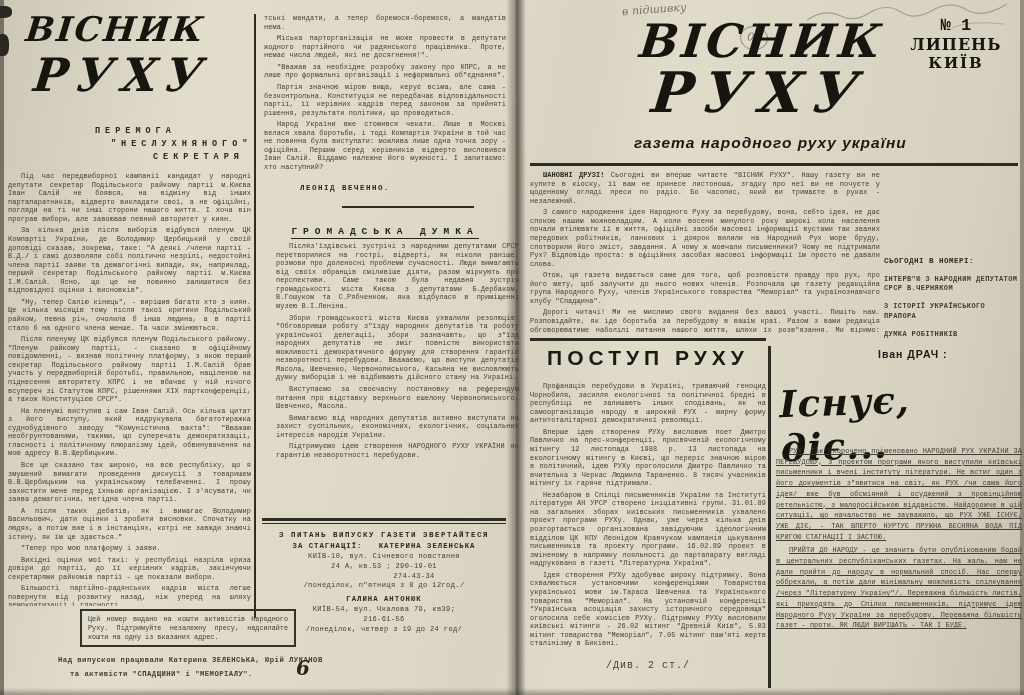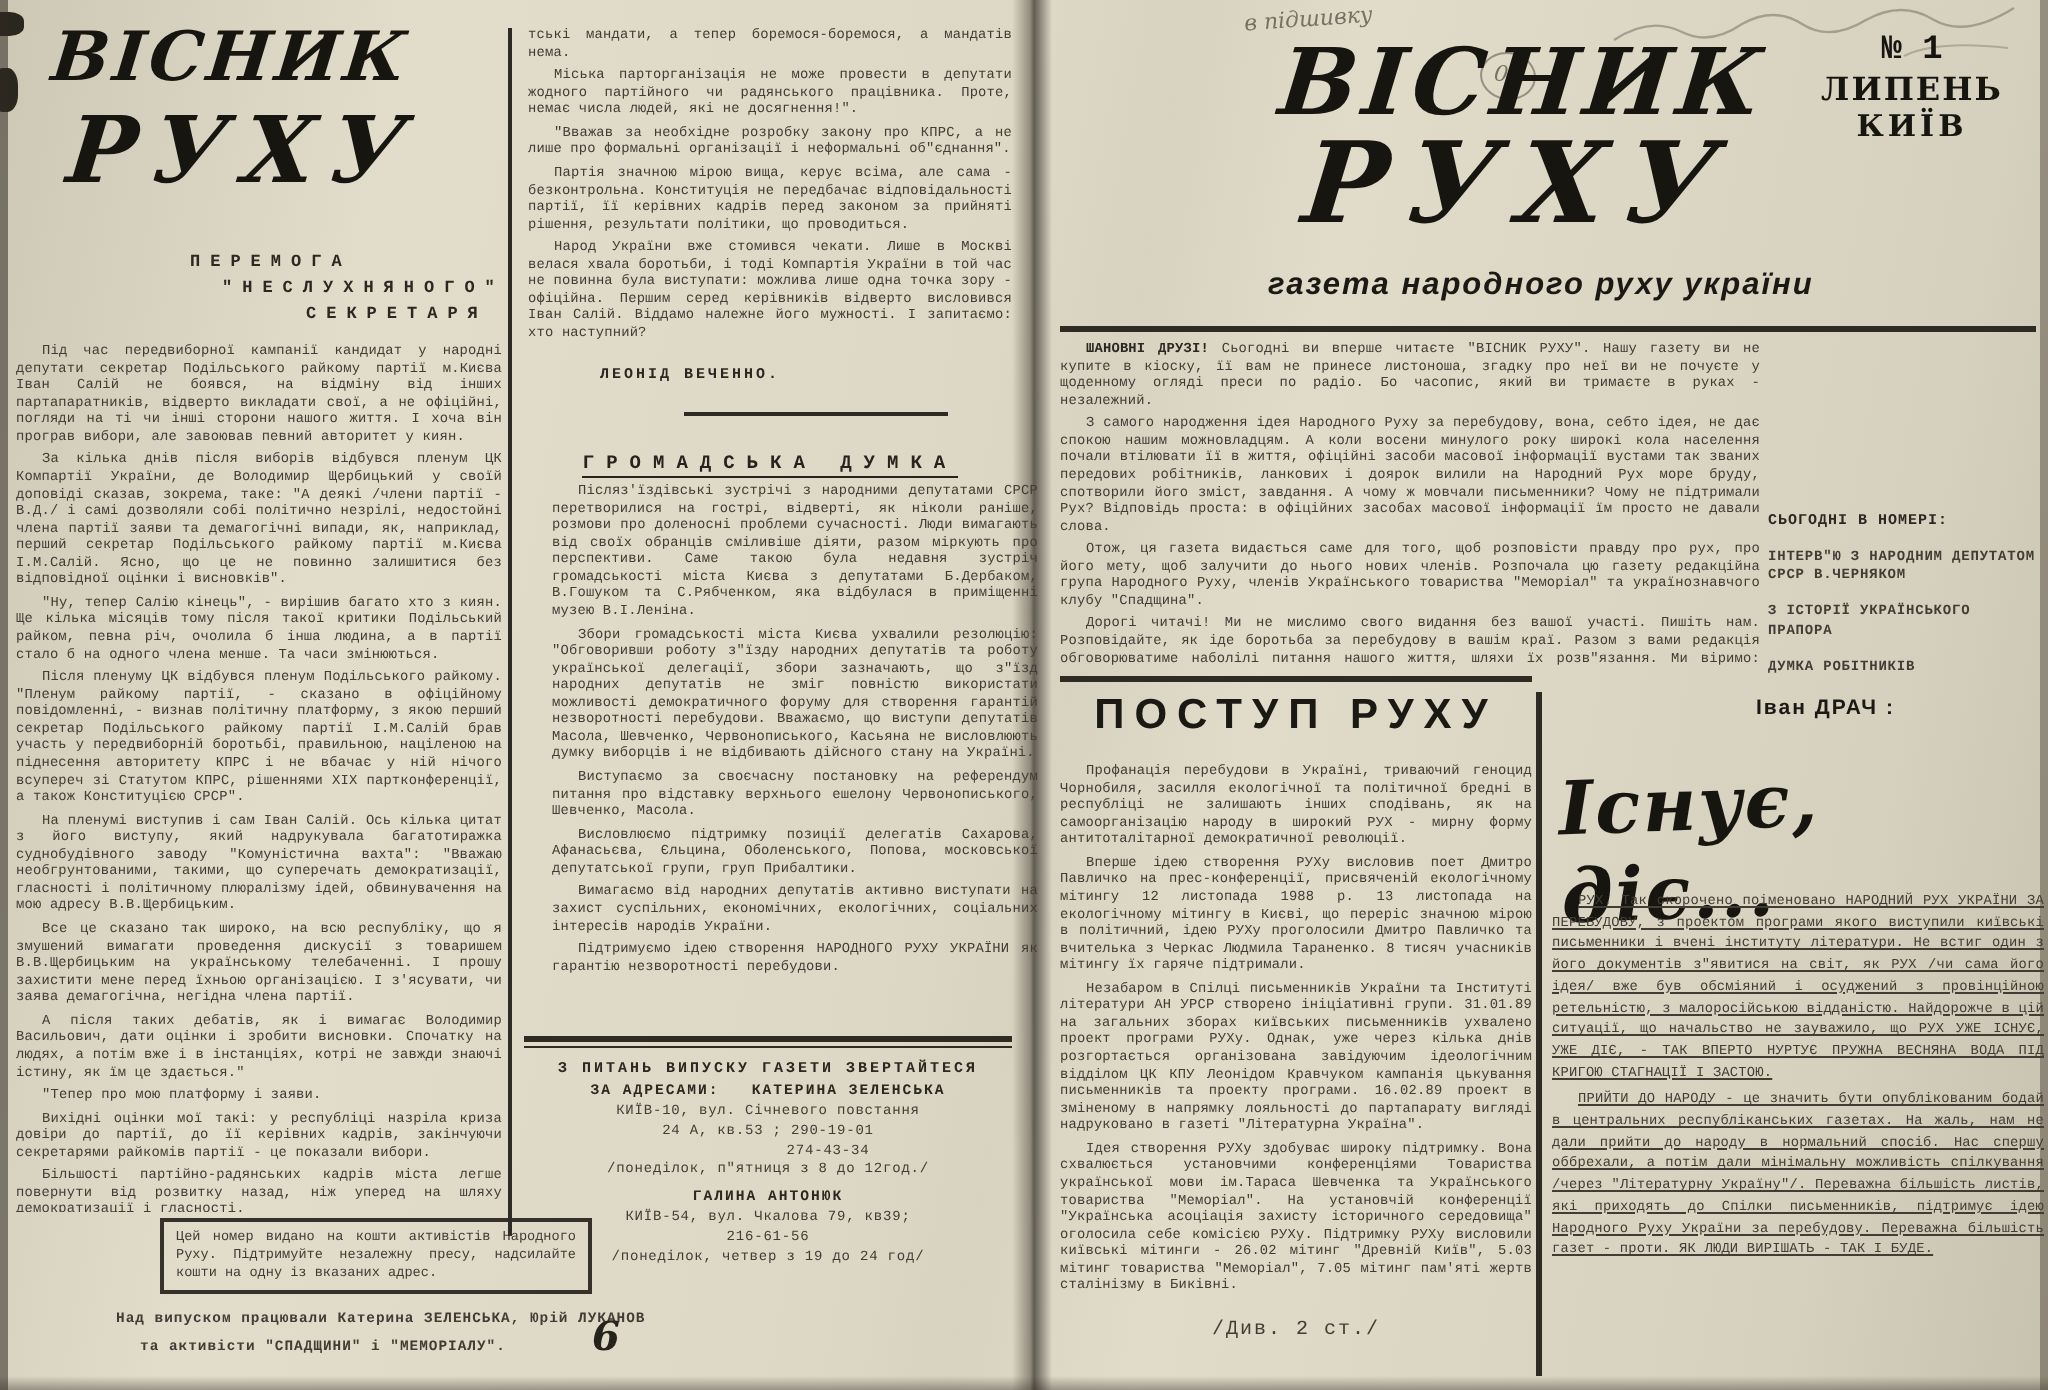--- a/index.html
+++ b/index.html
@@ -77,32 +77,31 @@
 
     <div class="abs rule" style="left:342px;top:206px;width:132px;height:2px;"></div>
     <div class="abs ctr" style="left:264px;top:221px;width:242px;">
       <span style="font-size:9.5px;font-weight:bold;letter-spacing:6px;color:#26231d;border-bottom:1.5px solid #26231d;padding-bottom:1px;">ГРОМАДСЬКА ДУМКА</span>
     </div>
 
     <div class="abs col" style="left:276px;top:242px;width:243px;height:272px;">
       <p class="t">Післяз'їздівські зустрічі з народними депутатами СРСР перетворилися на гострі, відверті, як ніколи раніше, розмови про доленосні проблеми сучасності. Люди вимагають від своїх обранців сміливіше діяти, разом міркують про перспективи. Саме такою була недавня зустріч громадськості міста Києва з депутатами Б.Дербаком, В.Гошуком та С.Рябченком, яка відбулася в приміщенні музею В.І.Леніна.</p>
       <p class="t">Збори громадськості міста Києва ухвалили резолюцію: "Обговоривши роботу з"їзду народних депутатів та роботу української делегації, збори зазначають, що з"їзд народних депутатів не зміг повністю використати можливості демократичного форуму для створення гарантій незворотності перебудови. Вважаємо, що виступи депутатів Масола, Шевченко, Червонописького, Касьяна не висловлюють думку виборців і не відбивають дійсного стану на Україні.</p>
       <p class="t">Виступаємо за своєчасну постановку на референдум питання про відставку верхнього ешелону Червонописького, Шевченко, Масола.</p>
-      <p class="t">Висловлюємо підтримку позиції делегатів Сахарова, Афанасьєва, Єльцина, Оболенського, Попова, московської депутатської групи, груп Прибалтики.</p>
       <p class="t">Вимагаємо від народних депутатів активно виступати на захист суспільних, економічних, екологічних, соціальних інтересів народів України.</p>
       <p class="t">Підтримуємо ідею створення НАРОДНОГО РУХУ УКРАЇНИ як гарантію незворотності перебудови.</p>
     </div>
 
     <div class="abs rule" style="left:262px;top:518px;width:244px;height:2.5px;"></div>
     <div class="abs rule" style="left:262px;top:523px;width:244px;height:1px;"></div>
 
     <div class="abs ctr" style="left:260px;top:531px;width:248px;">
       <div style="font-size:7.5px;font-weight:bold;letter-spacing:1.5px;color:#2b2821;">З ПИТАНЬ ВИПУСКУ ГАЗЕТИ ЗВЕРТАЙТЕСЯ</div>
       <div style="margin-top:3px;font-size:7.3px;font-weight:bold;letter-spacing:1px;color:#2b2821;">
-        <span>ЗА АДРЕСАМИ:</span>&nbsp;&nbsp;&nbsp;<span>КАТЕРИНА ЗЕЛЕНСЬКА</span>
+        <span>ЗА СТАГНАЦІЇ:</span>&nbsp;&nbsp;&nbsp;<span>КАТЕРИНА ЗЕЛЕНСЬКА</span>
       </div>
       <div class="addr" style="margin-top:2px;">КИЇВ-10, вул. Січневого повстання</div>
       <div class="addr">24 А, кв.53 ;  290-19-01</div>
       <div class="addr" style="padding-left:60px;">274-43-34</div>
       <div class="addr">/понеділок, п"ятниця з 8 до 12год./</div>
       <div style="margin-top:4px;font-size:7.3px;font-weight:bold;letter-spacing:1px;color:#2b2821;">ГАЛИНА АНТОНЮК</div>
       <div class="addr" style="margin-top:2px;">КИЇВ-54, вул. Чкалова 79, кв39;</div>
       <div class="addr">216-61-56</div>
       <div class="addr">/понеділок, четвер з 19 до 24 год/</div>
     </div>

